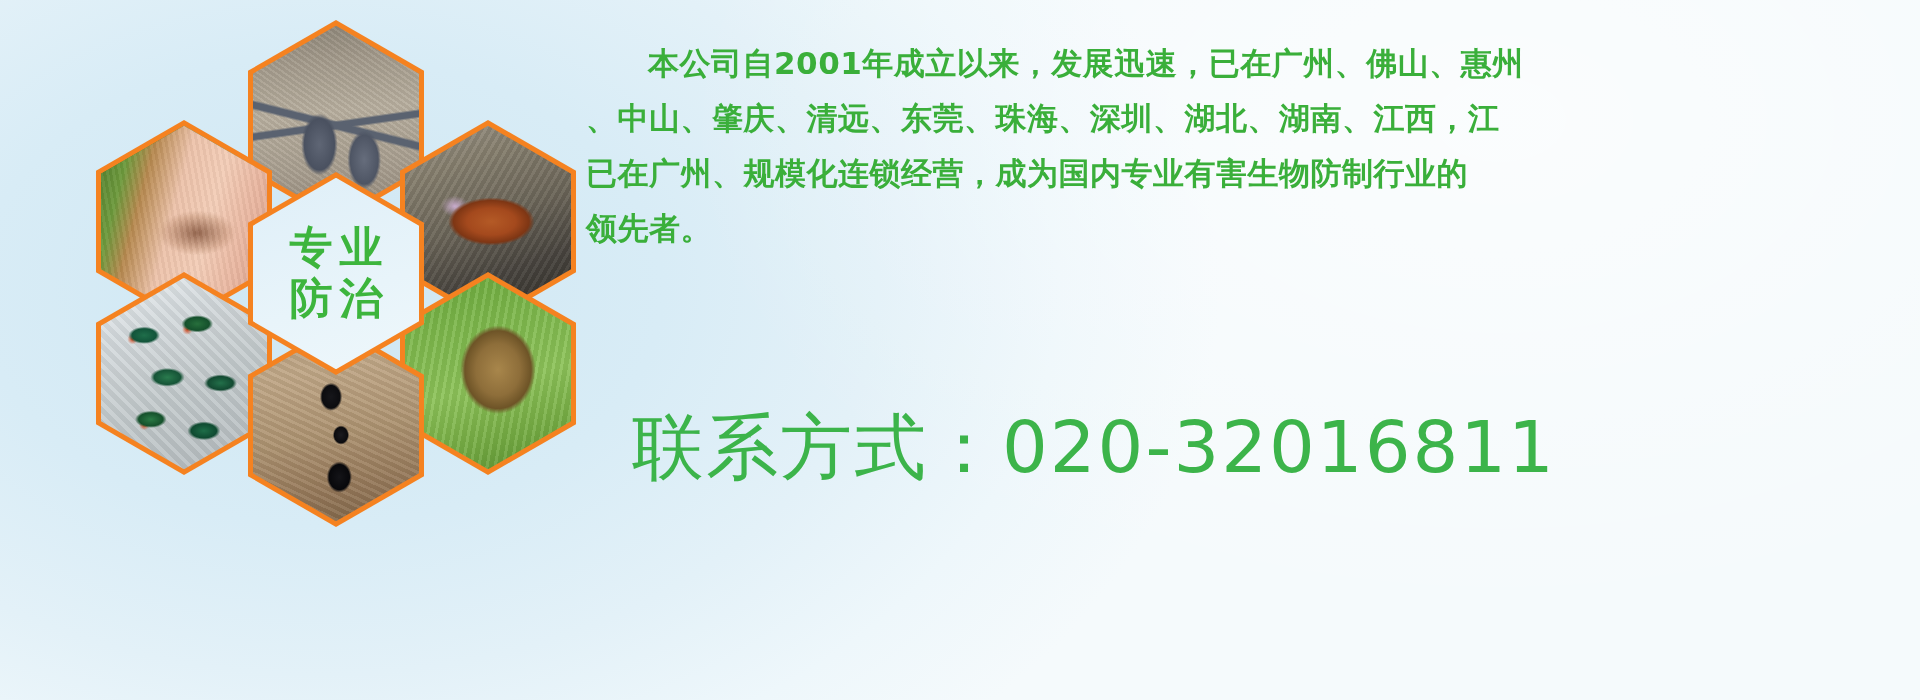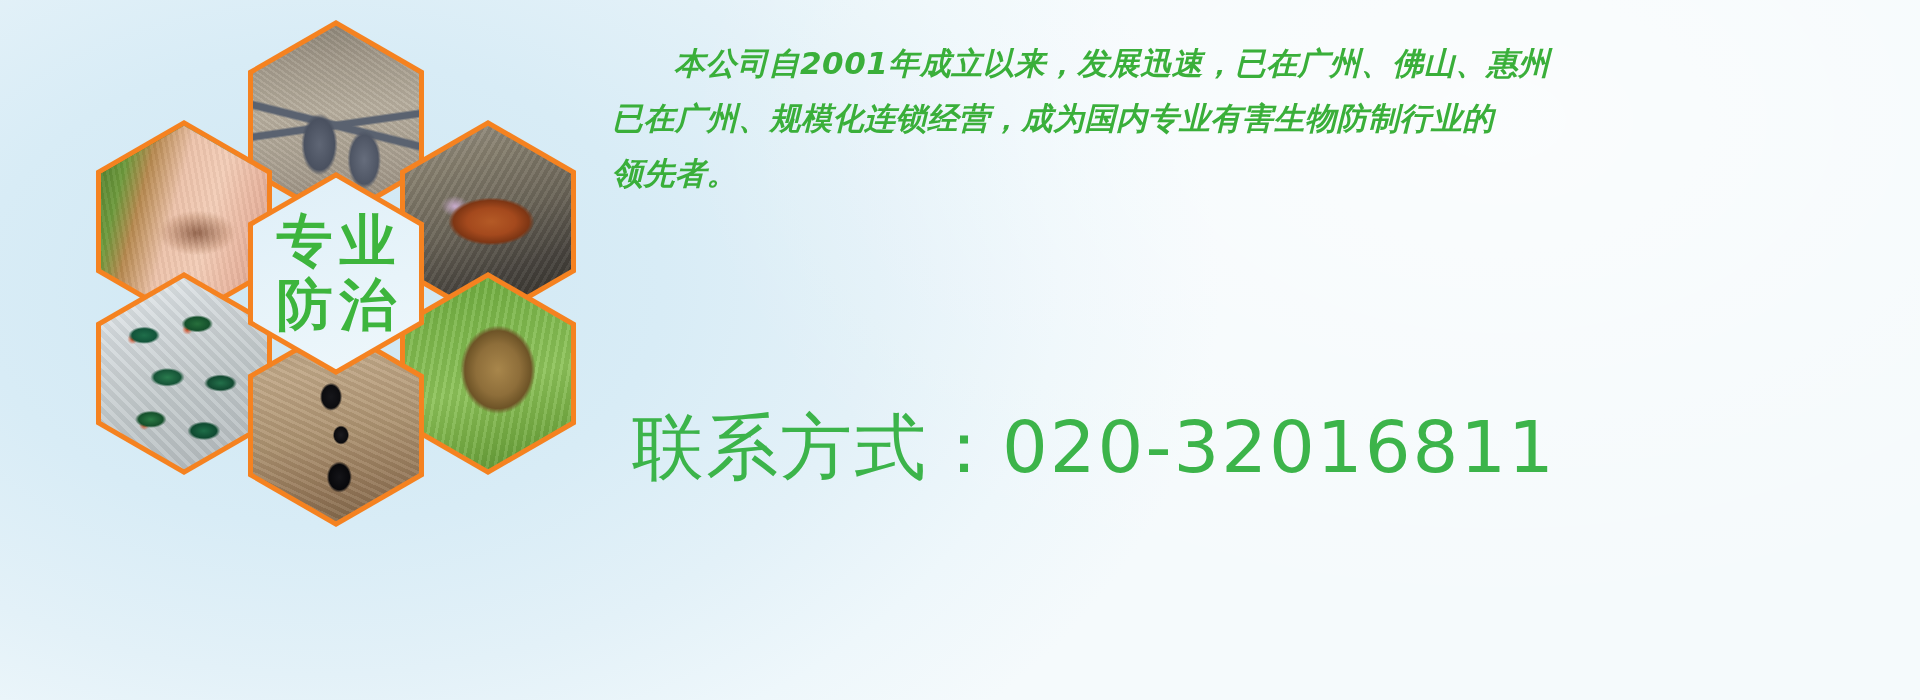--- a/index.html
+++ b/index.html
@@ -78,21 +78,21 @@
     background: linear-gradient(160deg, #dfeff8 0%, #e8f4fa 60%, #eef7fb 100%);
     display: flex;
     flex-direction: column;
     align-items: center;
     justify-content: center;
   }
   .logo-line {
     color: #3db53d;
     font-family: "DejaVu Sans", sans-serif;
     font-weight: 700;
-    font-size: 56px;
+    font-size: 43px;
     line-height: 1.0;
     letter-spacing: 7px;
     text-indent: 7px;
     margin: 4px 0;
     white-space: nowrap;
   }
 
   
   .ph-mosquito {
     background:
@@ -184,25 +184,24 @@
     background:
       radial-gradient(ellipse 15px 19px at 47% 35%, #16161a 0%, #0c0c0f 60%, rgba(0,0,0,0) 74%),
       radial-gradient(ellipse 11px 13px at 53% 55%, #1a1a1f 0%, #0b0b0e 60%, rgba(0,0,0,0) 74%),
       radial-gradient(ellipse 17px 21px at 52% 77%, #141418 0%, #08080b 60%, rgba(0,0,0,0) 74%),
       repeating-linear-gradient(25deg, rgba(255,255,255,0.07) 0 3px, rgba(0,0,0,0.05) 3px 7px);
   }
 
   
   #copy {
     position: absolute;
-    left: 612px;
+    left: 586px;
     top: 36px;
     width: 1300px;
     z-index: 4;
-    font-style: italic;
   }
   #intro-paragraph {
     color: #3aaf3a;
     font-family: "DejaVu Sans", sans-serif;
     font-weight: 700;
     font-size: 31px;
     line-height: 55px;
     letter-spacing: 0.5px;
   }
   #intro-paragraph .para-line {
@@ -283,20 +282,21 @@
         <span class="logo-line">专业</span>
         <span class="logo-line">防治</span>
       </div>
     </div>
 
   </div>
 
   <div id="copy">
     <div id="intro-paragraph">
       <span class="para-line indent">本公司自2001年成立以来，发展迅速，已在广州、佛山、惠州</span>
+      <span class="para-line">、中山、肇庆、清远、东莞、珠海、深圳、湖北、湖南、江西，江</span>
       <span class="para-line">已在广州、规模化连锁经营，成为国内专业有害生物防制行业的</span>
       <span class="para-line">领先者。</span>
     </div>
   </div>
 
   <div id="contact-block">
     <span class="contact-line">联系方式：020-32016811</span>
   </div>
 
 </div>

